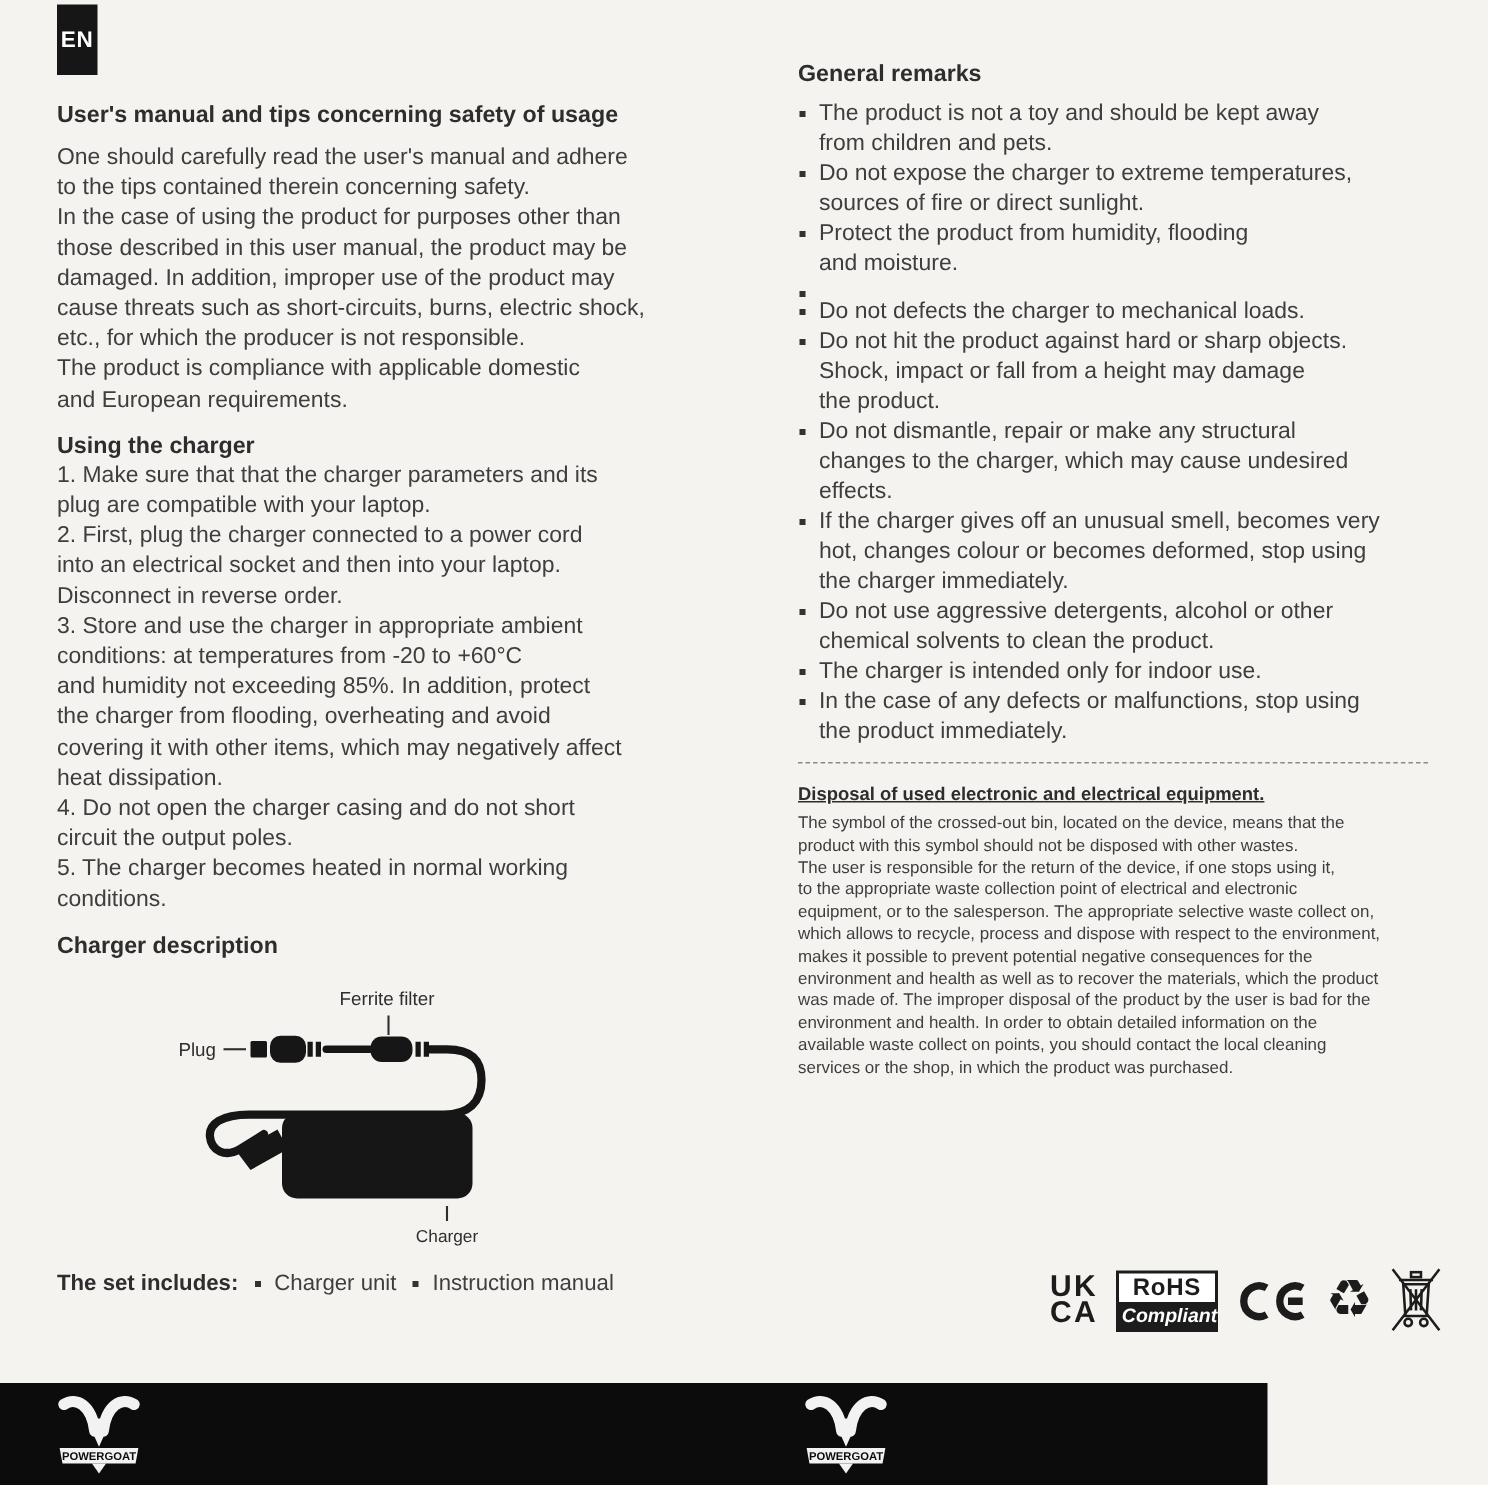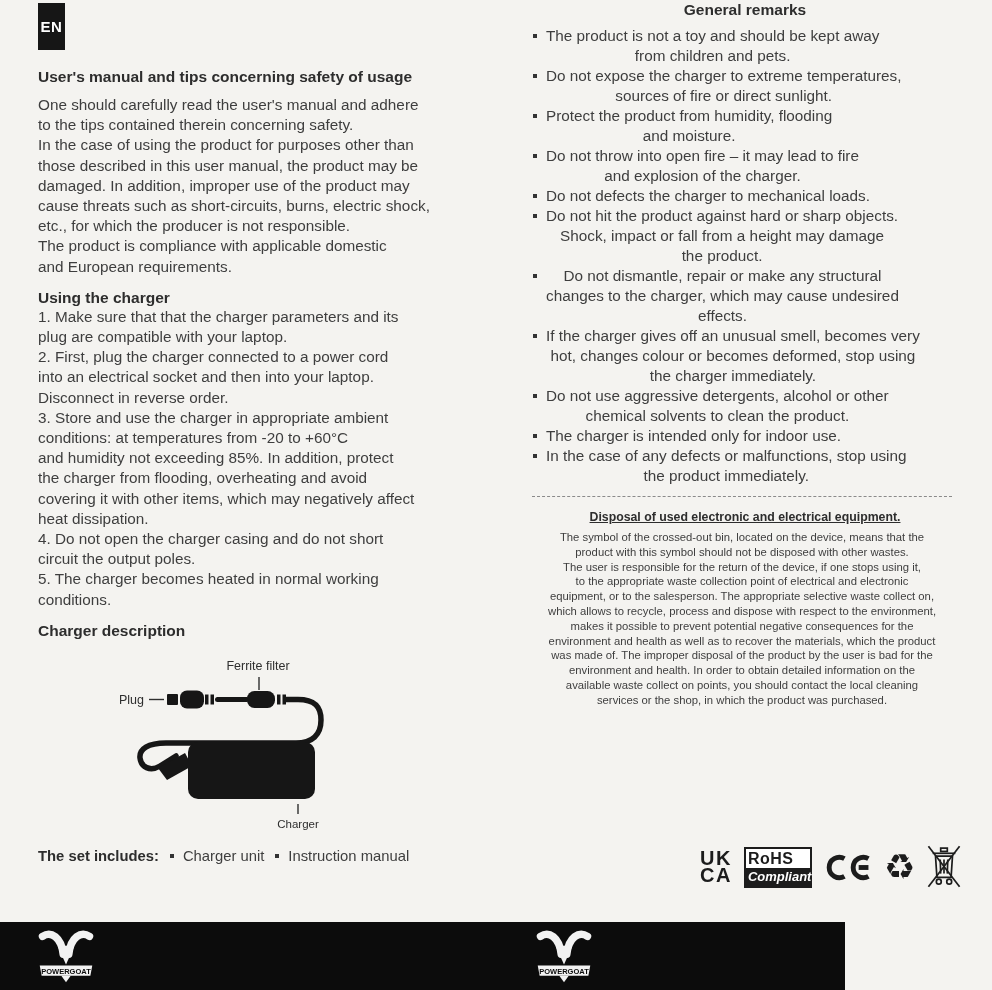--- a/index.html
+++ b/index.html
@@ -4,21 +4,21 @@
 <style>
   html,body{margin:0;padding:0;}
   body{
     width:992px;height:990px;position:relative;overflow:hidden;
     background:#f4f3f0;
     font-family:"Liberation Sans",sans-serif;
     color:#3d3d3d;
   }
   .pre{white-space:pre-line;}
   .col-left{position:absolute;left:38px;top:3px;width:472px;}
-  .col-right{position:absolute;left:532px;top:0;width:426px;box-sizing:border-box;text-align:center;}
+  .col-right{position:absolute;left:532px;top:0;width:426px;padding-top:40px;box-sizing:border-box;}
 
   .en-badge{
     width:27px;height:47px;background:#161616;color:#ffffff;
     display:flex;align-items:center;justify-content:center;
     font-weight:bold;font-size:15px;letter-spacing:.5px;
   }
   .h{font-size:15.5px;font-weight:bold;color:#2d2d2d;margin:0;line-height:19px;}
   .mt17{margin-top:17px;} .mt11{margin-top:11px;}
   .body-text{font-size:15.3px;line-height:20.2px;margin:9px 0 0 0;color:#3e3e3e;}
   .body-text.tight{margin-top:0;}
@@ -35,21 +35,21 @@
   .bullet{display:flex;font-size:15.3px;line-height:20px;color:#3e3e3e;}
   .bullet .sq{margin:8px 9px 0 1px;}
 
   .dashed-divider{border:none;border-top:1.5px dashed #8a8a8a;margin:10px 0 0 0;width:420px;}
 
   .disposal-h{font-size:12.3px;font-weight:bold;color:#2d2d2d;margin:13px 0 0 0;text-decoration:underline;}
   .disposal-body{font-size:11.3px;line-height:14.8px;margin:6px 0 6px 0;color:#3e3e3e;width:420px;}
 
   .certs{position:absolute;left:700px;top:842px;display:flex;align-items:center;gap:12px;height:50px;}
   .ukca{font-weight:bold;font-size:20px;line-height:17.5px;color:#1c1c1c;letter-spacing:1.5px;}
-  .rohs{border:2.5px solid #1c1c1c;background:#fff;width:64px;}
+  .rohs{border:2.5px solid #1c1c1c;background:#fff;text-align:center;width:64px;}
   .rohs-top{font-weight:bold;font-size:16px;color:#1c1c1c;padding:1px 2px 0 2px;letter-spacing:.5px;}
   .rohs-bottom{background:#1c1c1c;color:#fff;font-size:13px;font-weight:bold;font-style:italic;padding:1px 2px 2px 2px;}
   .recycle{font-size:35px;line-height:35px;color:#1c1c1c;font-family:"DejaVu Sans",sans-serif;}
 
   .footer-bar{position:absolute;left:0;bottom:0;width:845px;height:68px;background:#0c0c0c;}
   .goat{position:absolute;top:5px;width:60px;height:58px;}
   .goat.g1{left:36px;} .goat.g2{left:534px;}
 </style>
 </head>
 <body>
@@ -140,22 +140,20 @@
         <span class="pre">Do not expose the charger to extreme temperatures,
 sources of fire or direct sunlight.</span>
       </li>
       <li class="bullet">
         <span class="sq"></span>
         <span class="pre">Protect the product from humidity, flooding
 and moisture.</span>
       </li>
       <li class="bullet">
         <span class="sq"></span>
-        <span class="pre">Do not throw into open fire – it may lead to fire
-and explosion of the charger.</span>
       </li>
       <li class="bullet">
         <span class="sq"></span>
         <span class="pre">Do not defects the charger to mechanical loads.</span>
       </li>
       <li class="bullet">
         <span class="sq"></span>
         <span class="pre">Do not hit the product against hard or sharp objects.
 Shock, impact or fall from a height may damage
 the product.</span>

